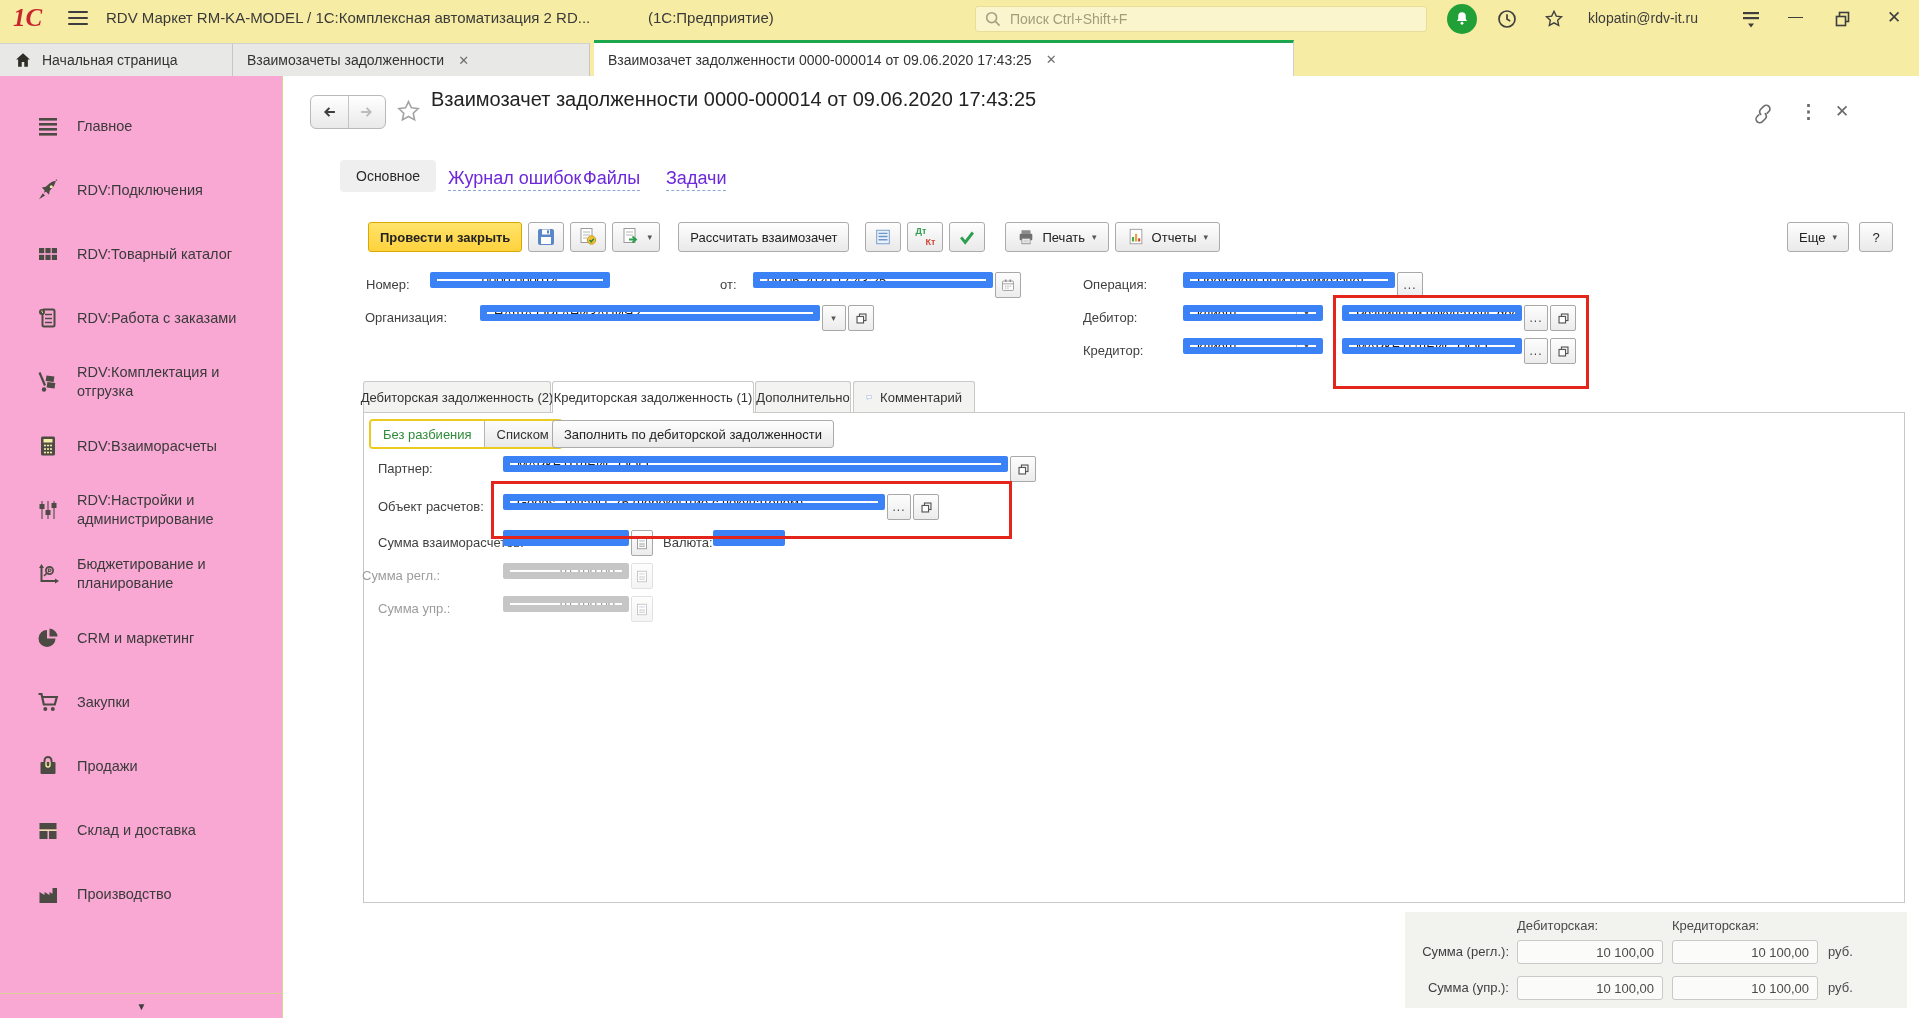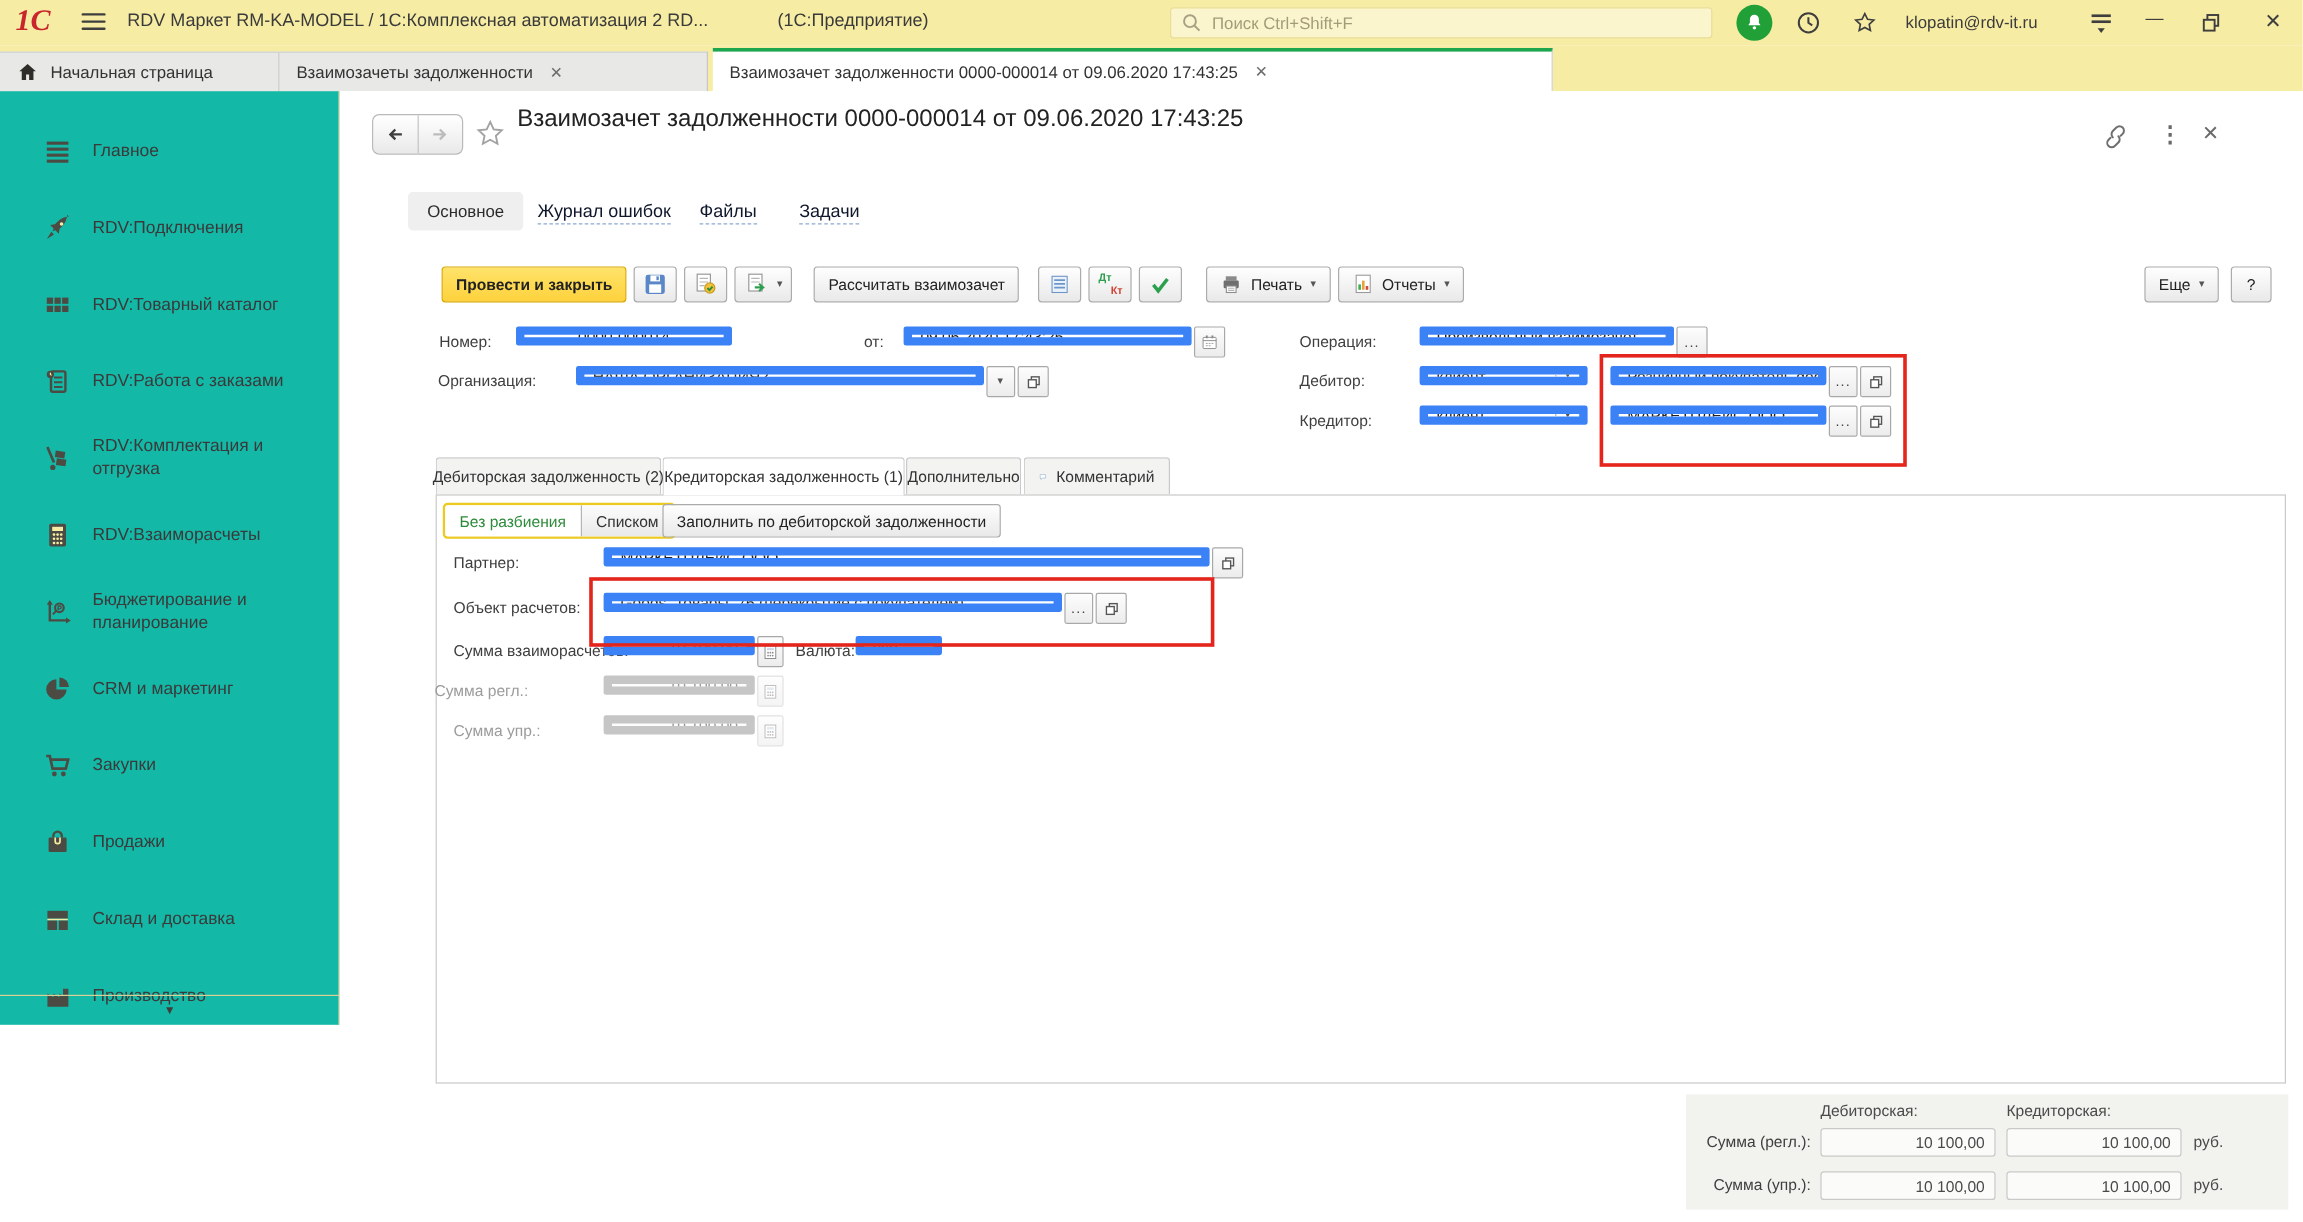--- a/index.html
+++ b/index.html
@@ -19,37 +19,37 @@
   .email{font-size:14px;color:#3c3c3c}
   .winbtn{color:#3e3e3e;font-size:15px;line-height:20px}
   
   .tabbar{position:absolute;left:0;top:38px;width:1919px;height:38px;background:#f7eca4}
   .tab{position:absolute;bottom:0;height:33px;display:flex;align-items:center;gap:10px;padding:0 14px;
        box-sizing:border-box;background:#e8e8e6;border-right:1px solid #c6c6c4;border-top:1px solid #d2d2cf;
        font-size:14px;color:#333;white-space:nowrap}
   .tab.active{background:#fff;border-top:3px solid #1ea64e;height:36px;border-right:1px solid #cfcfcf}
   .tab .x{color:#6e6e6e;font-size:13px;margin-left:4px}
   
-  .sidebar{position:absolute;left:0;top:76px;width:283px;height:778px;background:#14b8a6;
+  .sidebar{position:absolute;left:0;top:76px;width:283px;height:942px;background:#f9a8d4;
            border-right:1px solid #d9d097;box-sizing:border-box;padding-top:18px}
   .side-item{display:flex;align-items:center;gap:17px;padding:0 12px 0 36px;min-height:64px;cursor:default}
   .side-item .slabel{font-size:14.5px;color:#3a3a3a;line-height:19px}
   .sicon{flex:0 0 24px}
   .side-bottom{position:absolute;left:0;bottom:0;width:283px;height:24px;border-top:1px solid #d9d097;
                display:flex;align-items:center;justify-content:center;color:#3e3e3e;font-size:10px}
   
   .content{position:absolute;left:283px;top:76px;width:1636px;height:942px;background:#fff}
   .content .abs{position:absolute}
   .doc-title{font-size:20px;color:#222;white-space:nowrap}
   .navgrp{display:flex;width:76px;height:34px;border:1px solid #b9b9b9;border-radius:6px;
           background:linear-gradient(#ffffff,#e9e9e9);box-sizing:border-box;overflow:hidden}
   .navgrp .half{flex:1;display:flex;align-items:center;justify-content:center}
   .navgrp .half+.half{border-left:1px solid #c4c4c4}
   .navtab{background:#efefef;border-radius:4px;padding:8px 16px;font-size:14px;color:#2b2b2b}
-  .navlink{font-size:15px;color:#0f172a;border-bottom:1px dashed rgba(47,99,168,.55);padding-bottom:1px;cursor:pointer}
+  .navlink{font-size:18px;color:#6d28d9;border-bottom:1px dashed rgba(47,99,168,.55);padding-bottom:1px;cursor:pointer}
   .tbtn{height:30px;border:1px solid #ababab;border-radius:3px;background:linear-gradient(#fefefe,#e9e9e9);
         font-size:13px;color:#222;padding:0 11px;display:inline-flex;align-items:center;gap:7px;box-sizing:border-box;white-space:nowrap}
   .tbtn.primary{background:linear-gradient(#ffe36a,#fed23d);border-color:#d9a900;font-weight:bold}
   .tbtn.icon{padding:0;width:36px;justify-content:center}
   .caret{font-size:9px;color:#555;font-family:"DejaVu Sans",sans-serif}
   .toolbar{display:flex;align-items:center}
   .lbl{position:absolute;font-size:13px;color:#3f3f3f;line-height:26px;white-space:nowrap}
   .lbl.dis{color:#9c9c9c}
   .inp{position:absolute;height:16px;border:7px solid #3b82f6;border-radius:2px;background:#fff;
        box-sizing:border-box;display:flex;align-items:center;padding:0 7px;font-size:13px;color:#222;overflow:hidden;white-space:nowrap}
@@ -226,20 +226,35 @@
             <circle cx="12" cy="18.5" r="1.1"></circle>
             <circle cx="15" cy="18.5" r="1.1"></circle>
           </g>
         </svg>
       </span>
     <span class="slabel">RDV:Взаиморасчеты</span>
   </div>
   <div class="side-item">
     <span class="sicon">
         <svg width="24" height="24" viewBox="0 0 24 24">
+          <g fill="#4c4b43">
+            <rect x="5" y="3" width="2" height="18" opacity=".55"></rect>
+            <rect x="11" y="3" width="2" height="18" opacity=".55"></rect>
+            <rect x="17" y="3" width="2" height="18" opacity=".55"></rect>
+            <rect x="3.5" y="6" width="5" height="5"></rect>
+            <rect x="9.5" y="12" width="5" height="5"></rect>
+            <rect x="15.5" y="5" width="5" height="5"></rect>
+          </g>
+        </svg>
+      </span>
+    <span class="slabel">RDV:Настройки и администрирование</span>
+  </div>
+  <div class="side-item">
+    <span class="sicon">
+        <svg width="24" height="24" viewBox="0 0 24 24">
           <path d="M5.5 4v15h15" fill="none" stroke="#4c4b43" stroke-width="2"></path>
           <path d="M3 6l2.5-4L8 6z" fill="#4c4b43"></path>
           <path d="M19 16.5l4 2.5-4 2.5z" fill="#4c4b43"></path>
           <circle cx="13.5" cy="8.5" r="3.6" fill="none" stroke="#4c4b43" stroke-width="1.8"></circle>
           <path d="M12.4 10.5V7h1.4a1.2 1.2 0 0 1 0 2.4h-1.9" fill="none" stroke="#4c4b43" stroke-width="1.1"></path>
           <path d="M8 14l3-3" stroke="#4c4b43" stroke-width="1.6"></path>
         </svg>
       </span>
     <span class="slabel">Бюджетирование и планирование</span>
   </div>

